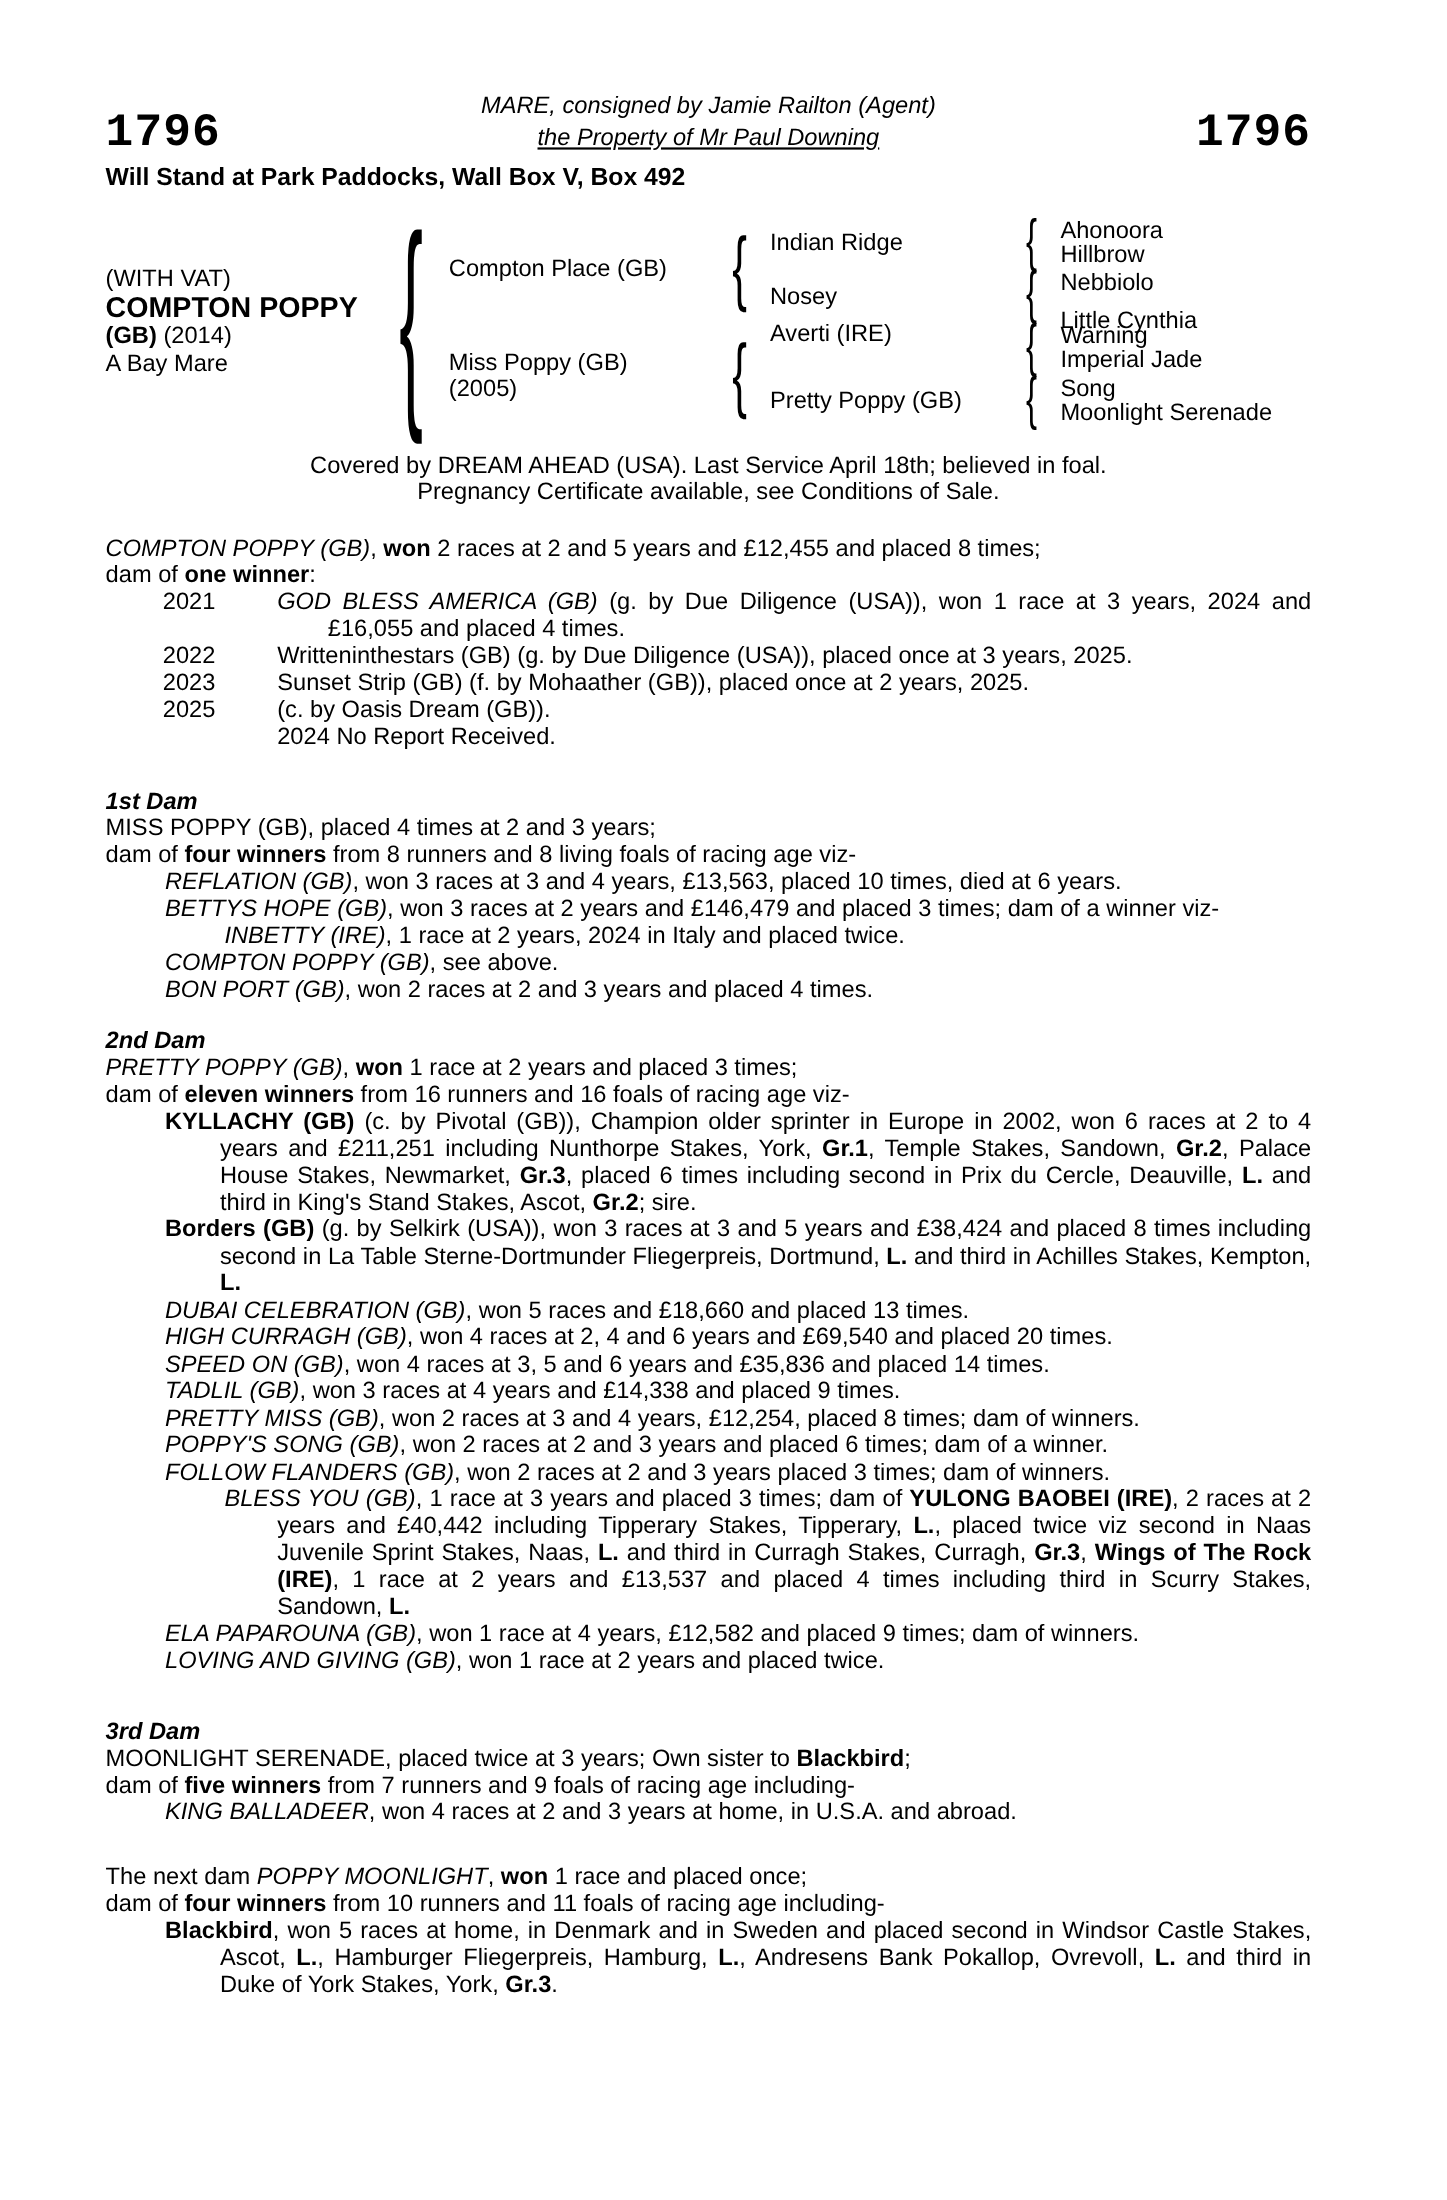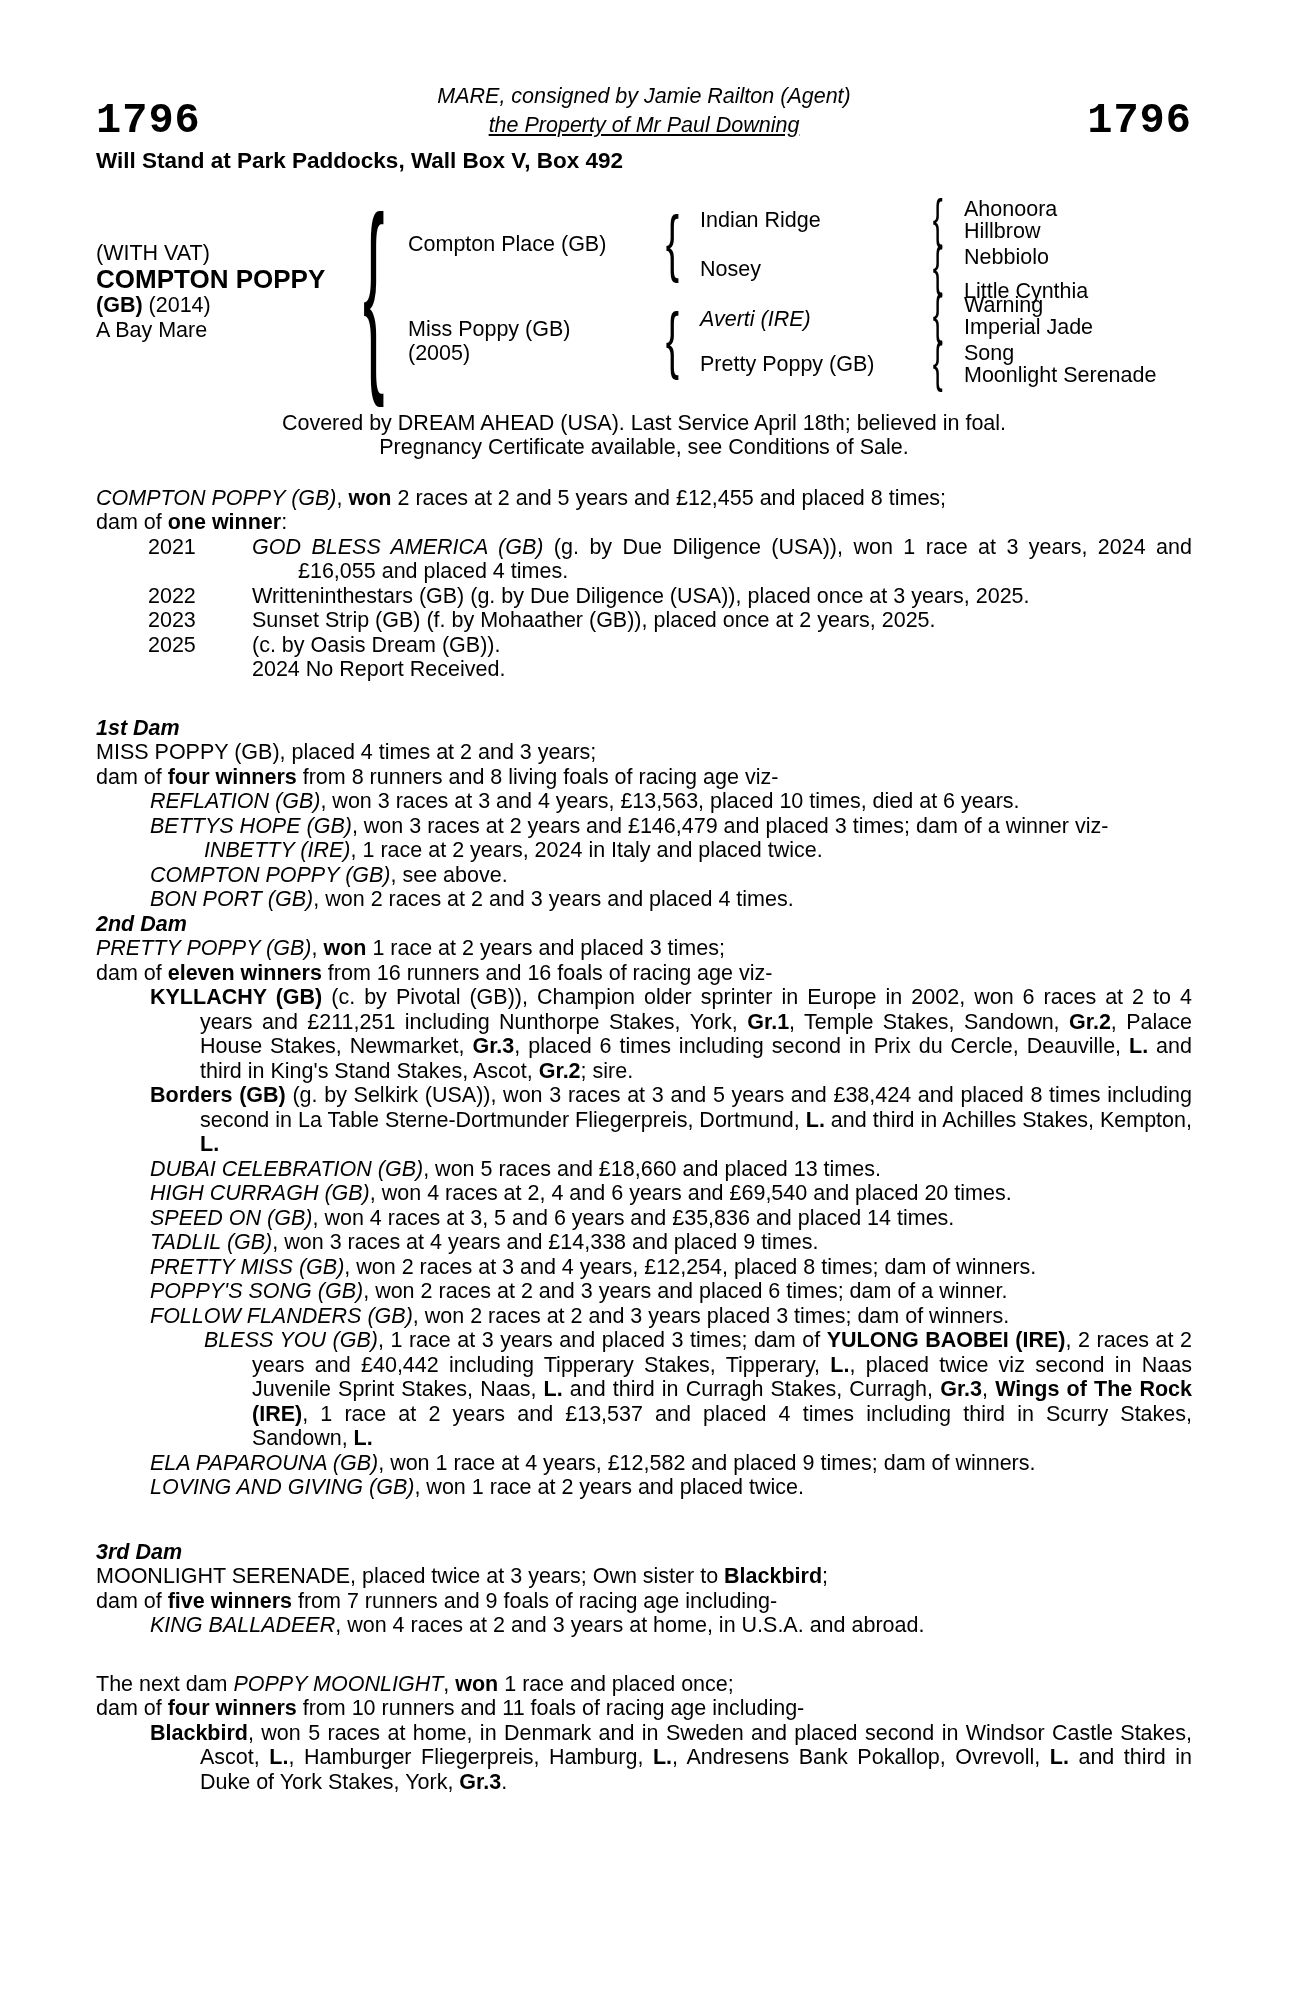--- a/index.html
+++ b/index.html
@@ -44,21 +44,21 @@
 
   
   .covered { margin-top:8px; text-align:center; }
 
   
   .para { margin:0; text-align:justify; }
   .l1 { padding-left:104px; text-indent:-50px; }
   .l2 { padding-left:156px; text-indent:-48px; }
   .intro { margin-top:26px; }
   .sec-dam1 { margin-top:34px; }
-  .sec-dam2 { }
+  .sec-dam2 { margin-top:22px; }
   .sec-dam3 { margin-top:40px; }
   .sec-next { margin-top:34px; }
   .dam-head { font-weight:700;font-style:italic; }
 
   
   .produce-row { display:flex; }
   .produce-year { width:156px; padding-left:52px; box-sizing:border-box; flex:none; }
   .produce-text { flex:1; padding-left:46px; text-indent:-46px; text-align:justify; }
 </style>
 </head>
@@ -94,21 +94,21 @@
 
     <div class="brace brace-mid" style="top:17px; height:72px;">
         <span>{</span>
       </div>
     <div class="brace brace-mid" style="top:114px; height:72px;">
         <span>{</span>
       </div>
 
     <div class="abs gen2" style="top:17px;">Indian Ridge</div>
     <div class="abs gen2" style="top:66px;">Nosey</div>
-    <div class="abs gen2" style="top:116px;font-style:italic;">Averti (IRE)</div>
+    <div class="abs gen2" style="top:100px;">Averti (IRE)</div>
     <div class="abs gen2" style="top:161px;">Pretty Poppy (GB)</div>
 
     <div class="brace brace-sm" style="top:5px; height:48px;">
         <span>{</span>
       </div>
     <div class="brace brace-sm" style="top:53px; height:48px;">
         <span>{</span>
       </div>
     <div class="brace brace-sm" style="top:101px; height:48px;">
         <span>{</span>

